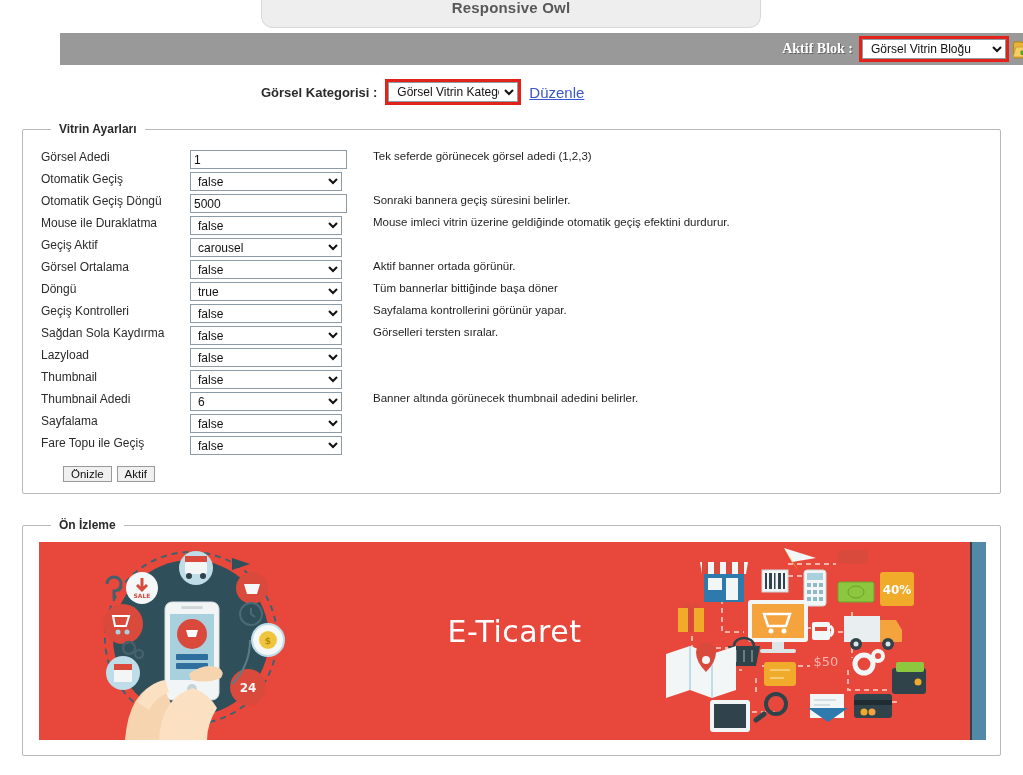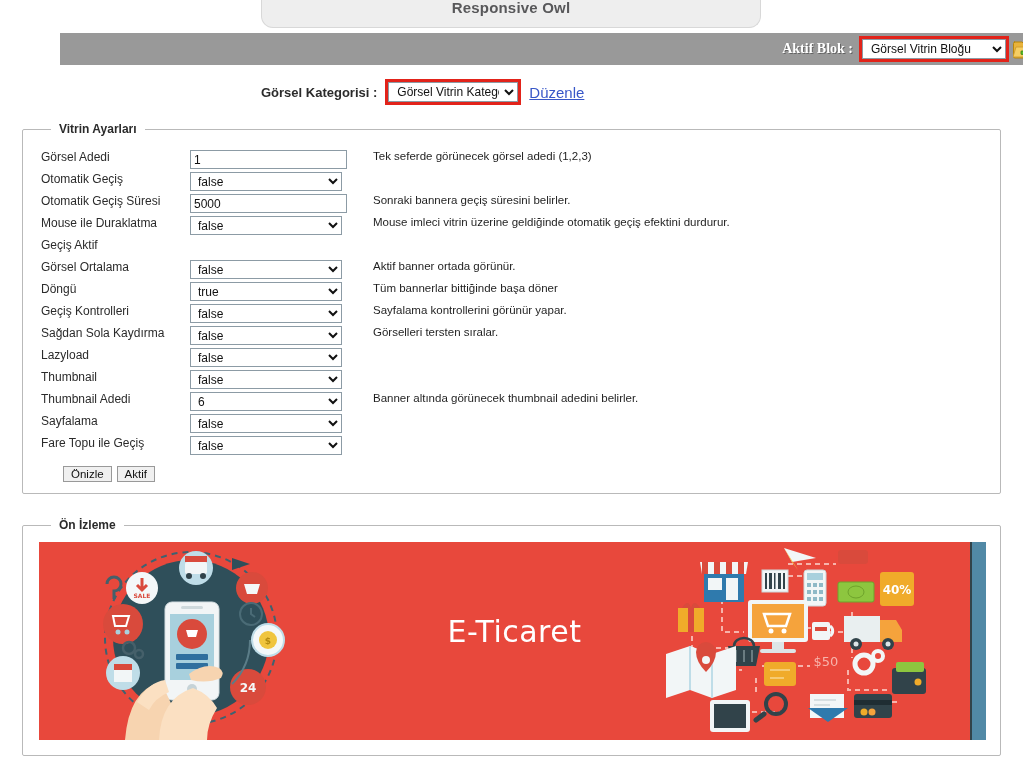--- a/index.html
+++ b/index.html
@@ -216,35 +216,38 @@
           <div class="desc">Tek seferde görünecek görsel adedi (1,2,3)</div>
         </div>
         <div class="frow">
           <div class="lbl">Otomatik Geçiş</div>
           <div class="ctl">
             <select class="sel"><option>false</option></select>
           </div>
           <div class="desc"></div>
         </div>
         <div class="frow">
-          <div class="lbl">Otomatik Geçiş Süresi</div>
+          <div class="lbl">Otomatik Geçiş Döngü</div>
           <div class="ctl">
             <input type="text" class="txt" value="5000" style="">
           </div>
           <div class="desc">Sonraki bannera geçiş süresini belirler.</div>
         </div>
         <div class="frow">
           <div class="lbl">Mouse ile Duraklatma</div>
           <div class="ctl">
             <select class="sel"><option>false</option></select>
           </div>
           <div class="desc">Mouse imleci vitrin üzerine geldiğinde otomatik geçiş efektini durdurur.</div>
         </div>
         <div class="frow">
           <div class="lbl">Geçiş Aktif</div>
+          <div class="ctl">
+            <select class="sel"><option>carousel</option></select>
+          </div>
           <div class="desc"></div>
         </div>
         <div class="frow">
           <div class="lbl">Görsel Ortalama</div>
           <div class="ctl">
             <select class="sel"><option>false</option></select>
           </div>
           <div class="desc">Aktif banner ortada görünür.</div>
         </div>
         <div class="frow">

